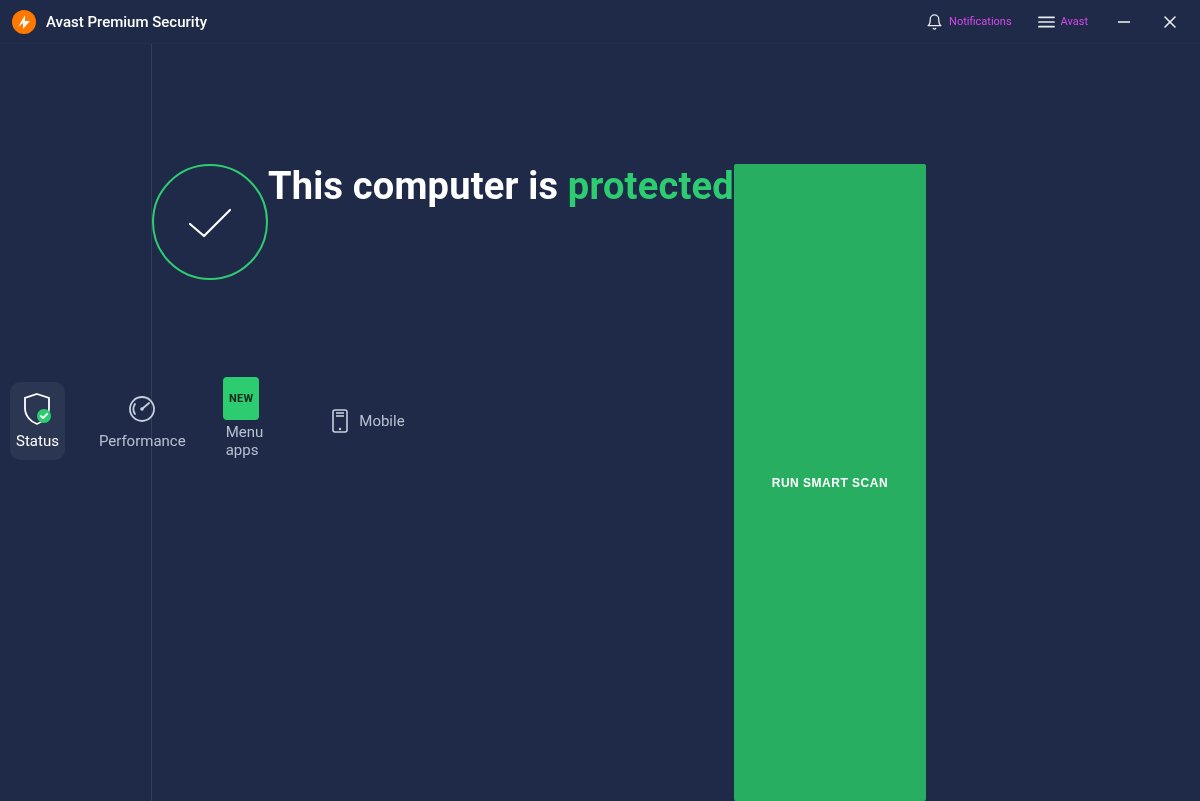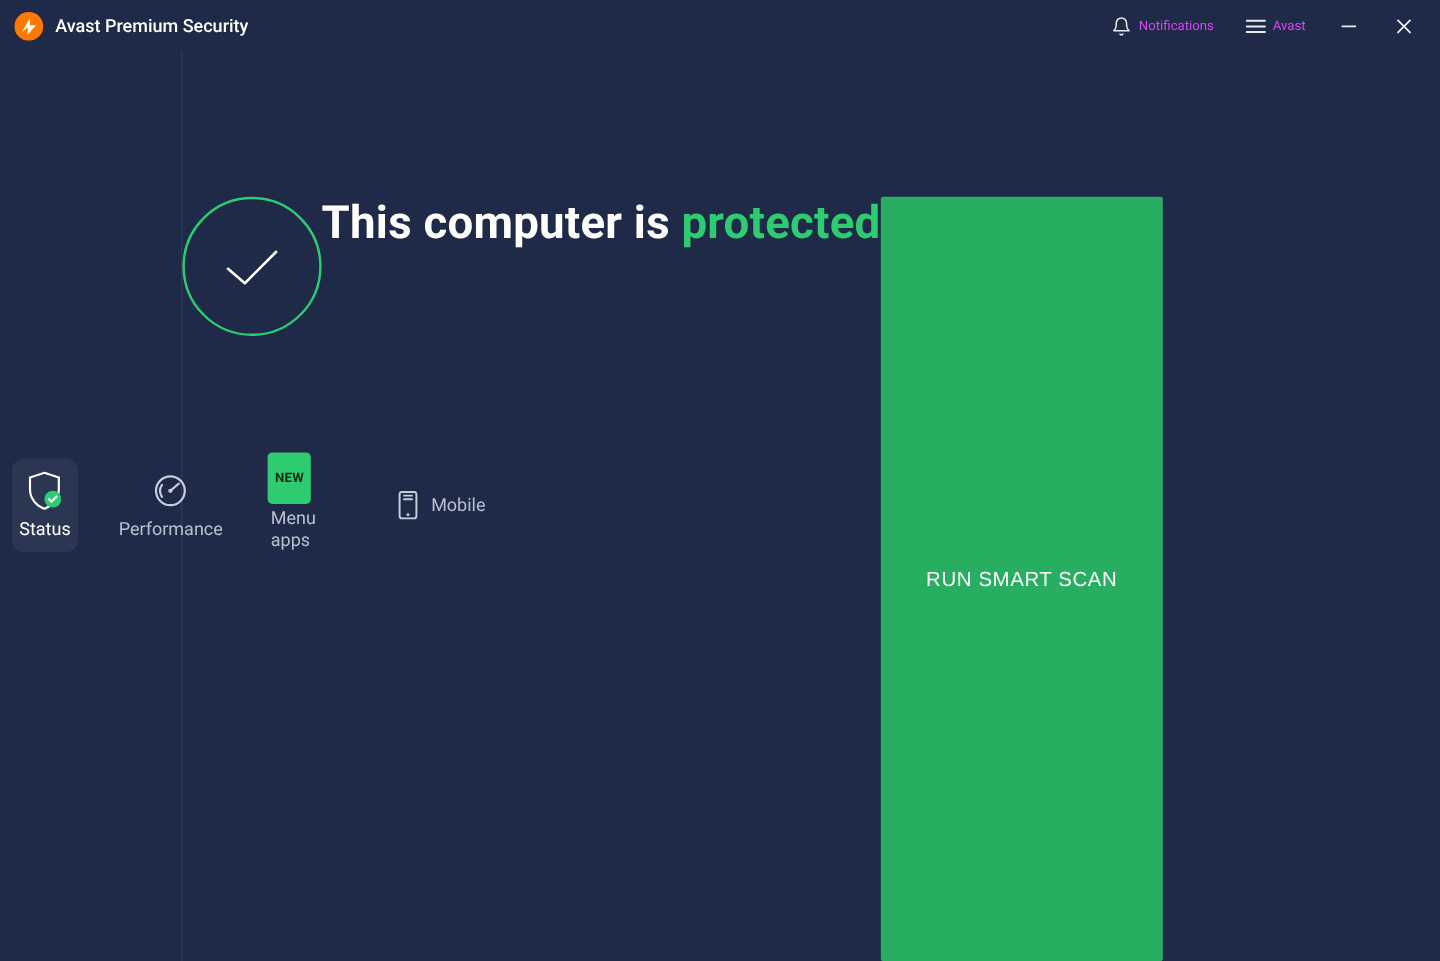--- a/index.html
+++ b/index.html
@@ -124,23 +124,23 @@
   .headline {
     font-size: 38px;
     font-weight: 700;
     letter-spacing: .2px;
     margin-bottom: 28px;
   }
   .headline .protected { color: #2ecc71; }
   .scan-btn {
     background: var(--green);
     color: #ffffff;
-    font-weight: 400;
+    font-weight: 700;
     letter-spacing: .5px;
-    font-size: 17px;
+    font-size: 12px;
     border: none;
     padding: 16px 38px;
     cursor: pointer;
     border-radius: 2px;
   }
 
   svg { display:block; }
 </style>
 </head>
 <body>

